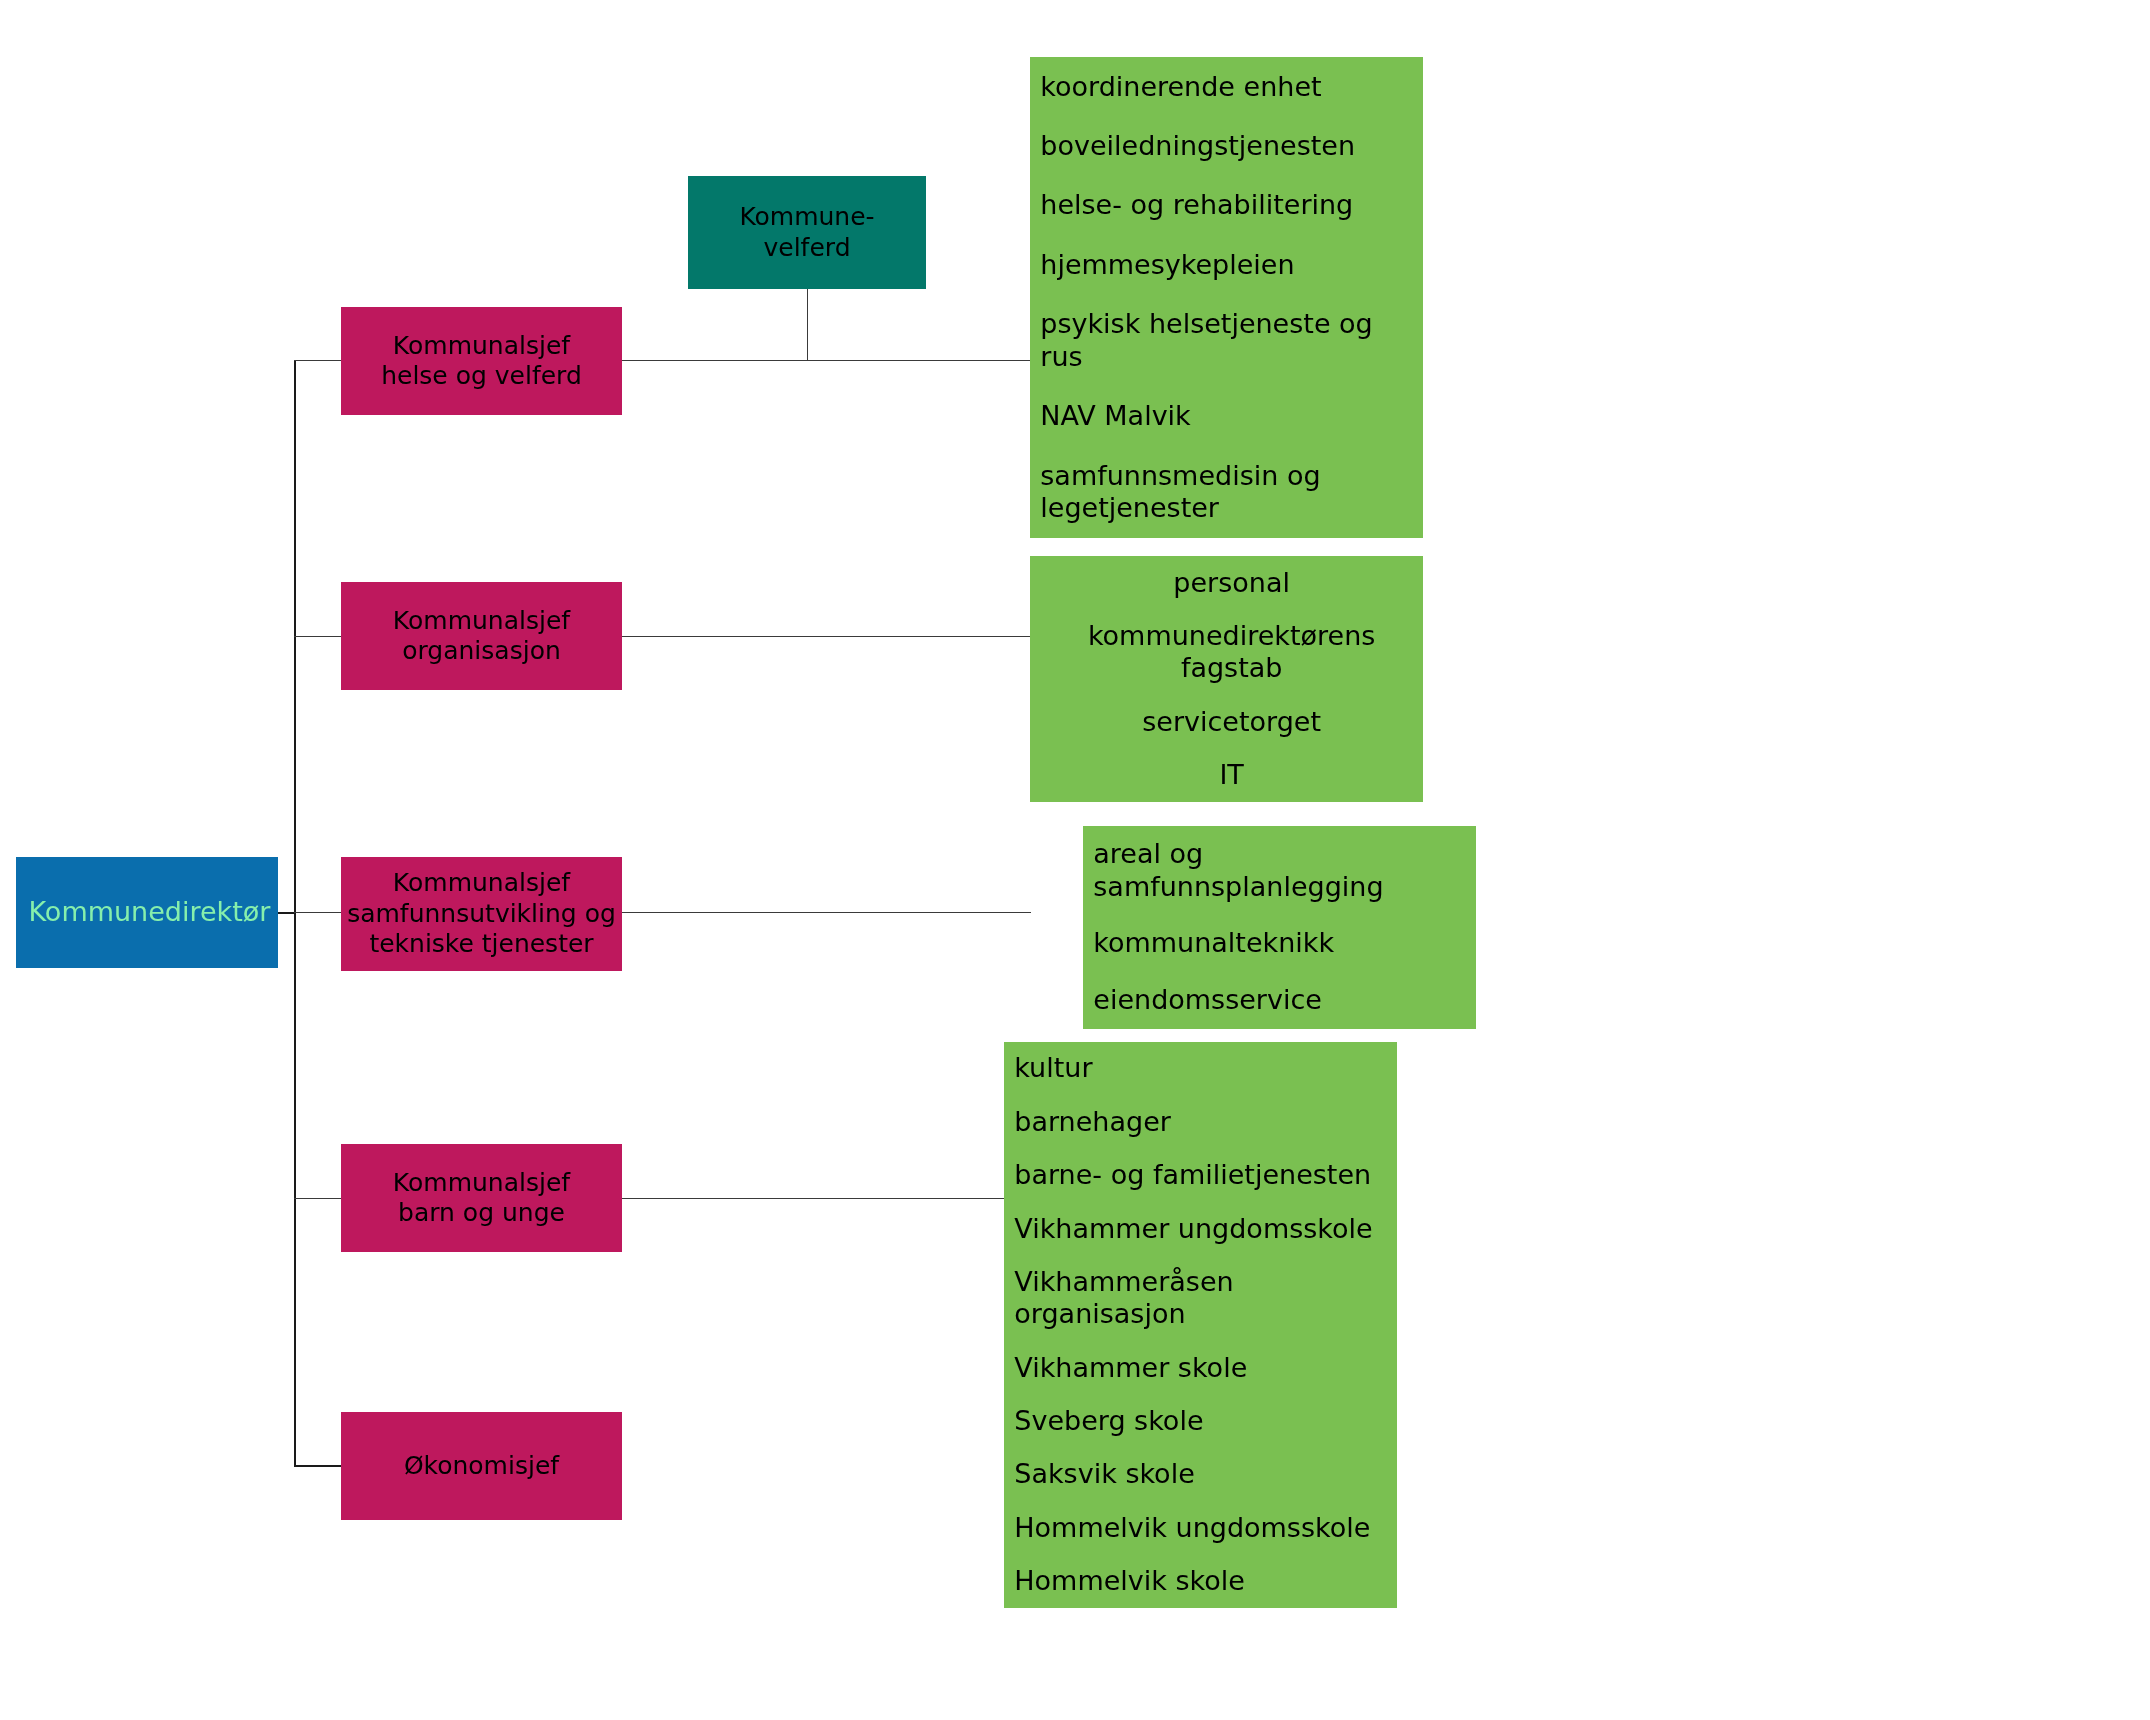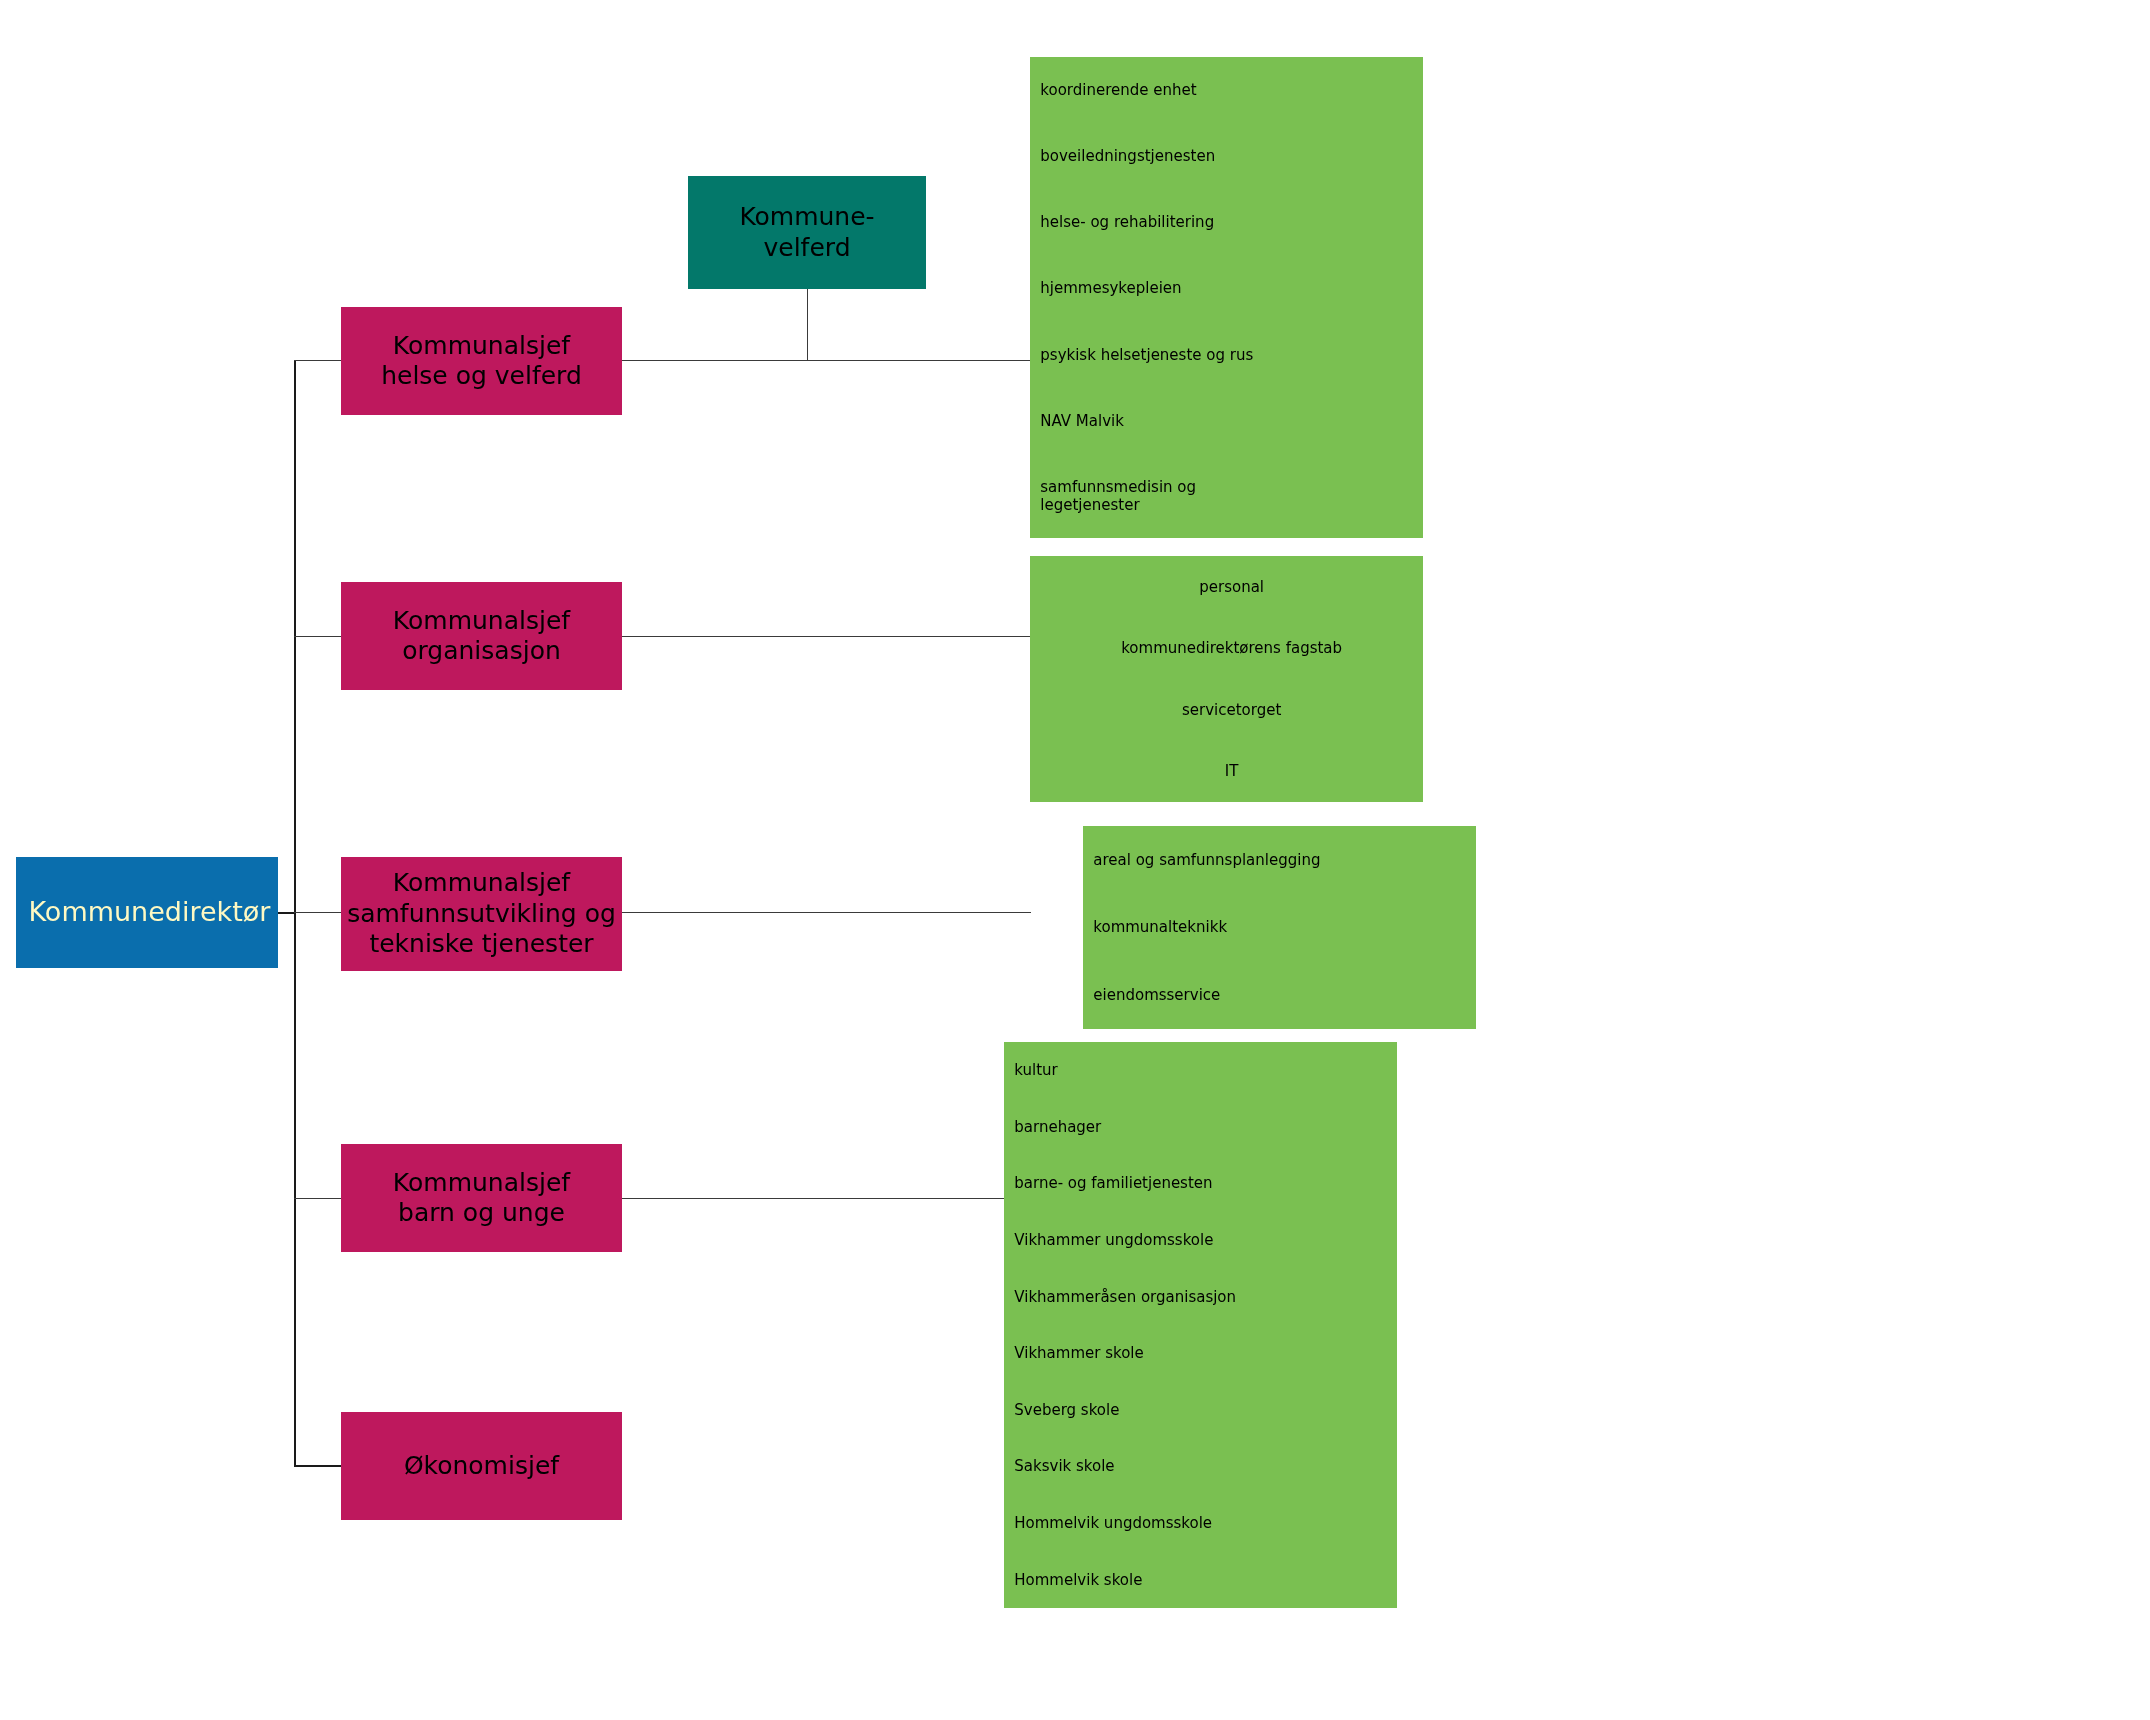--- a/index.html
+++ b/index.html
@@ -30,21 +30,21 @@
   }
   .node .node-label {
     display: block;
     white-space: pre-line;
     padding: 0 3.4px;
   }
 
   
   .node--root {
     background: #0a6ead;
-    color: #fef9c3;
+    color: #86efac;
     font-size: 27px;
     justify-content: flex-start;
   }
   .node--root .node-label {
     padding-left: 13px;
     text-align: left;
   }
 
   
   .node--dept {
@@ -71,21 +71,21 @@
     list-style: none;
     margin: 0;
     padding: 0;
     height: 100%;
     display: flex;
     flex-direction: column;
     justify-content: space-around;
   }
   .unit-group .unit-item {
     color: #000000;
-    font-size: 15px;
+    font-size: 27px;
     line-height: 1.2;
     padding: 0 0 0 10.3px;
     white-space: pre-line;
   }
 
   
   .conn {
     position: absolute;
     background: #1a1a1a;
   }

